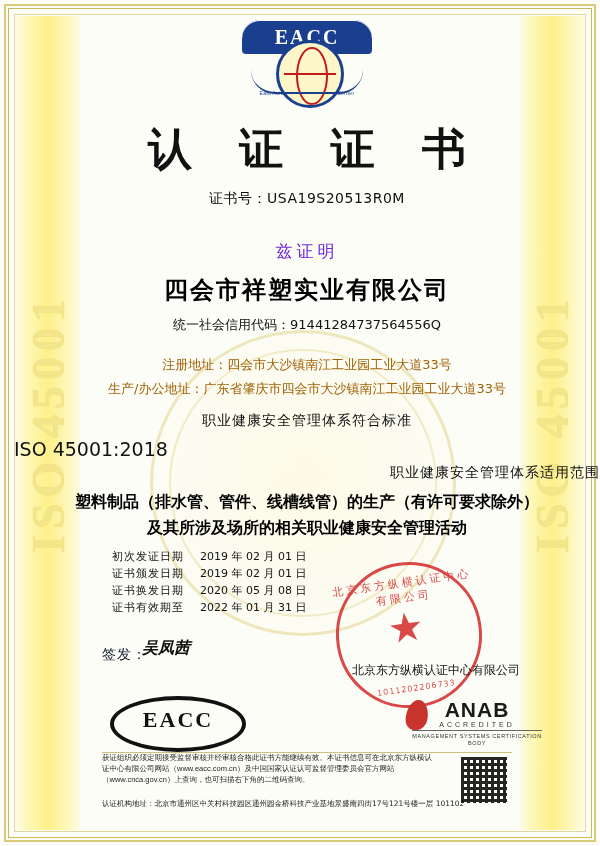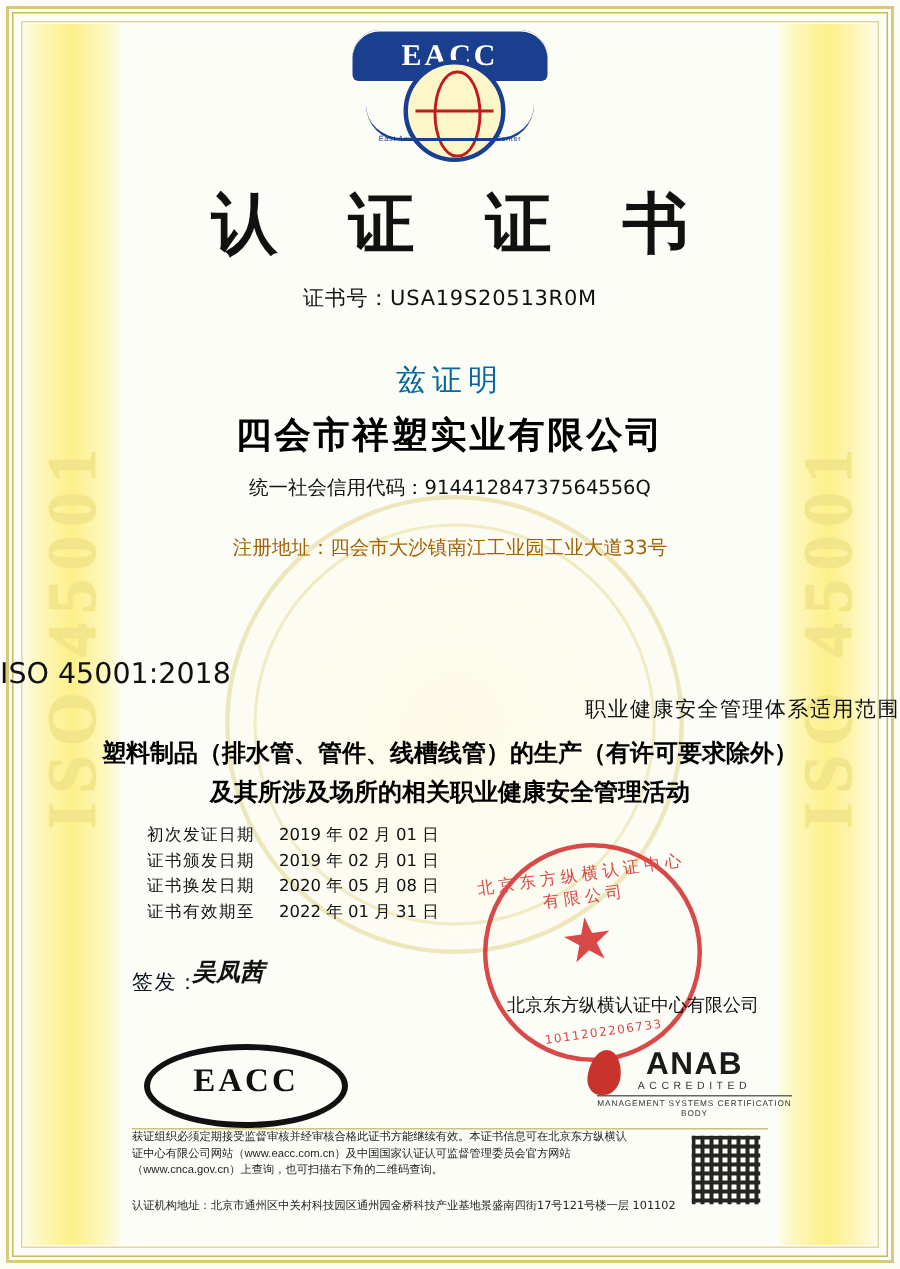--- a/index.html
+++ b/index.html
@@ -76,20 +76,21 @@
     content: "";
     position: absolute;
     inset: 16px;
     border-radius: 50%;
     border: 2px solid rgba(226,214,140,0.45);
   }
   .content {
     position: absolute;
     inset: 0;
     z-index: 2;
+    margin-left: 14px;
   }
 
   
   .logo-wrap {
     position: absolute;
     top: 14px;
     left: 50%;
     transform: translateX(-50%);
     width: 170px;
     height: 96px;
@@ -191,23 +192,23 @@
     color: #111;
     font-family: "DejaVu Sans", sans-serif;
     letter-spacing: 0.5px;
     box-sizing: border-box;
   }
   .hereby {
     position: absolute;
     top: 240px;
     width: 100%;
     text-align: center;
-    font-size: 20px;
+    font-size: 17px;
     letter-spacing: 4px;
-    color: #0369a1;
+    color: #6d28d9;
     font-family: "DejaVu Sans", sans-serif;
   }
   .company {
     position: absolute;
     top: 274px;
     width: 100%;
     text-align: center;
     font-size: 24px;
     font-weight: bold;
     letter-spacing: 2px;
@@ -519,21 +520,23 @@
     </div>
 
     <div class="hereby">兹证明</div>
     <div class="company">四会市祥塑实业有限公司</div>
 
     <div class="credit-code">
       <span>统一社会信用代码：</span><span>91441284737564556Q</span>
     </div>
 
     <div class="addr addr1">注册地址：四会市大沙镇南江工业园工业大道33号</div>
-
+    <div class="addr addr2">生产/办公地址：广东省肇庆市四会市大沙镇南江工业园工业大道33号</div>
+
+    <div class="std-label">职业健康安全管理体系符合标准</div>
     <div class="std-name">ISO 45001:2018</div>
     <div class="scope-label">职业健康安全管理体系适用范围</div>
     <div class="scope-1">塑料制品（排水管、管件、线槽线管）的生产（有许可要求除外）</div>
     <div class="scope-2">及其所涉及场所的相关职业健康安全管理活动</div>
 
     <div class="dates">
       <div class="row">
         <span class="dlabel">初次发证日期</span><span>2019 年 02 月 01 日</span>
       </div>
       <div class="row">

